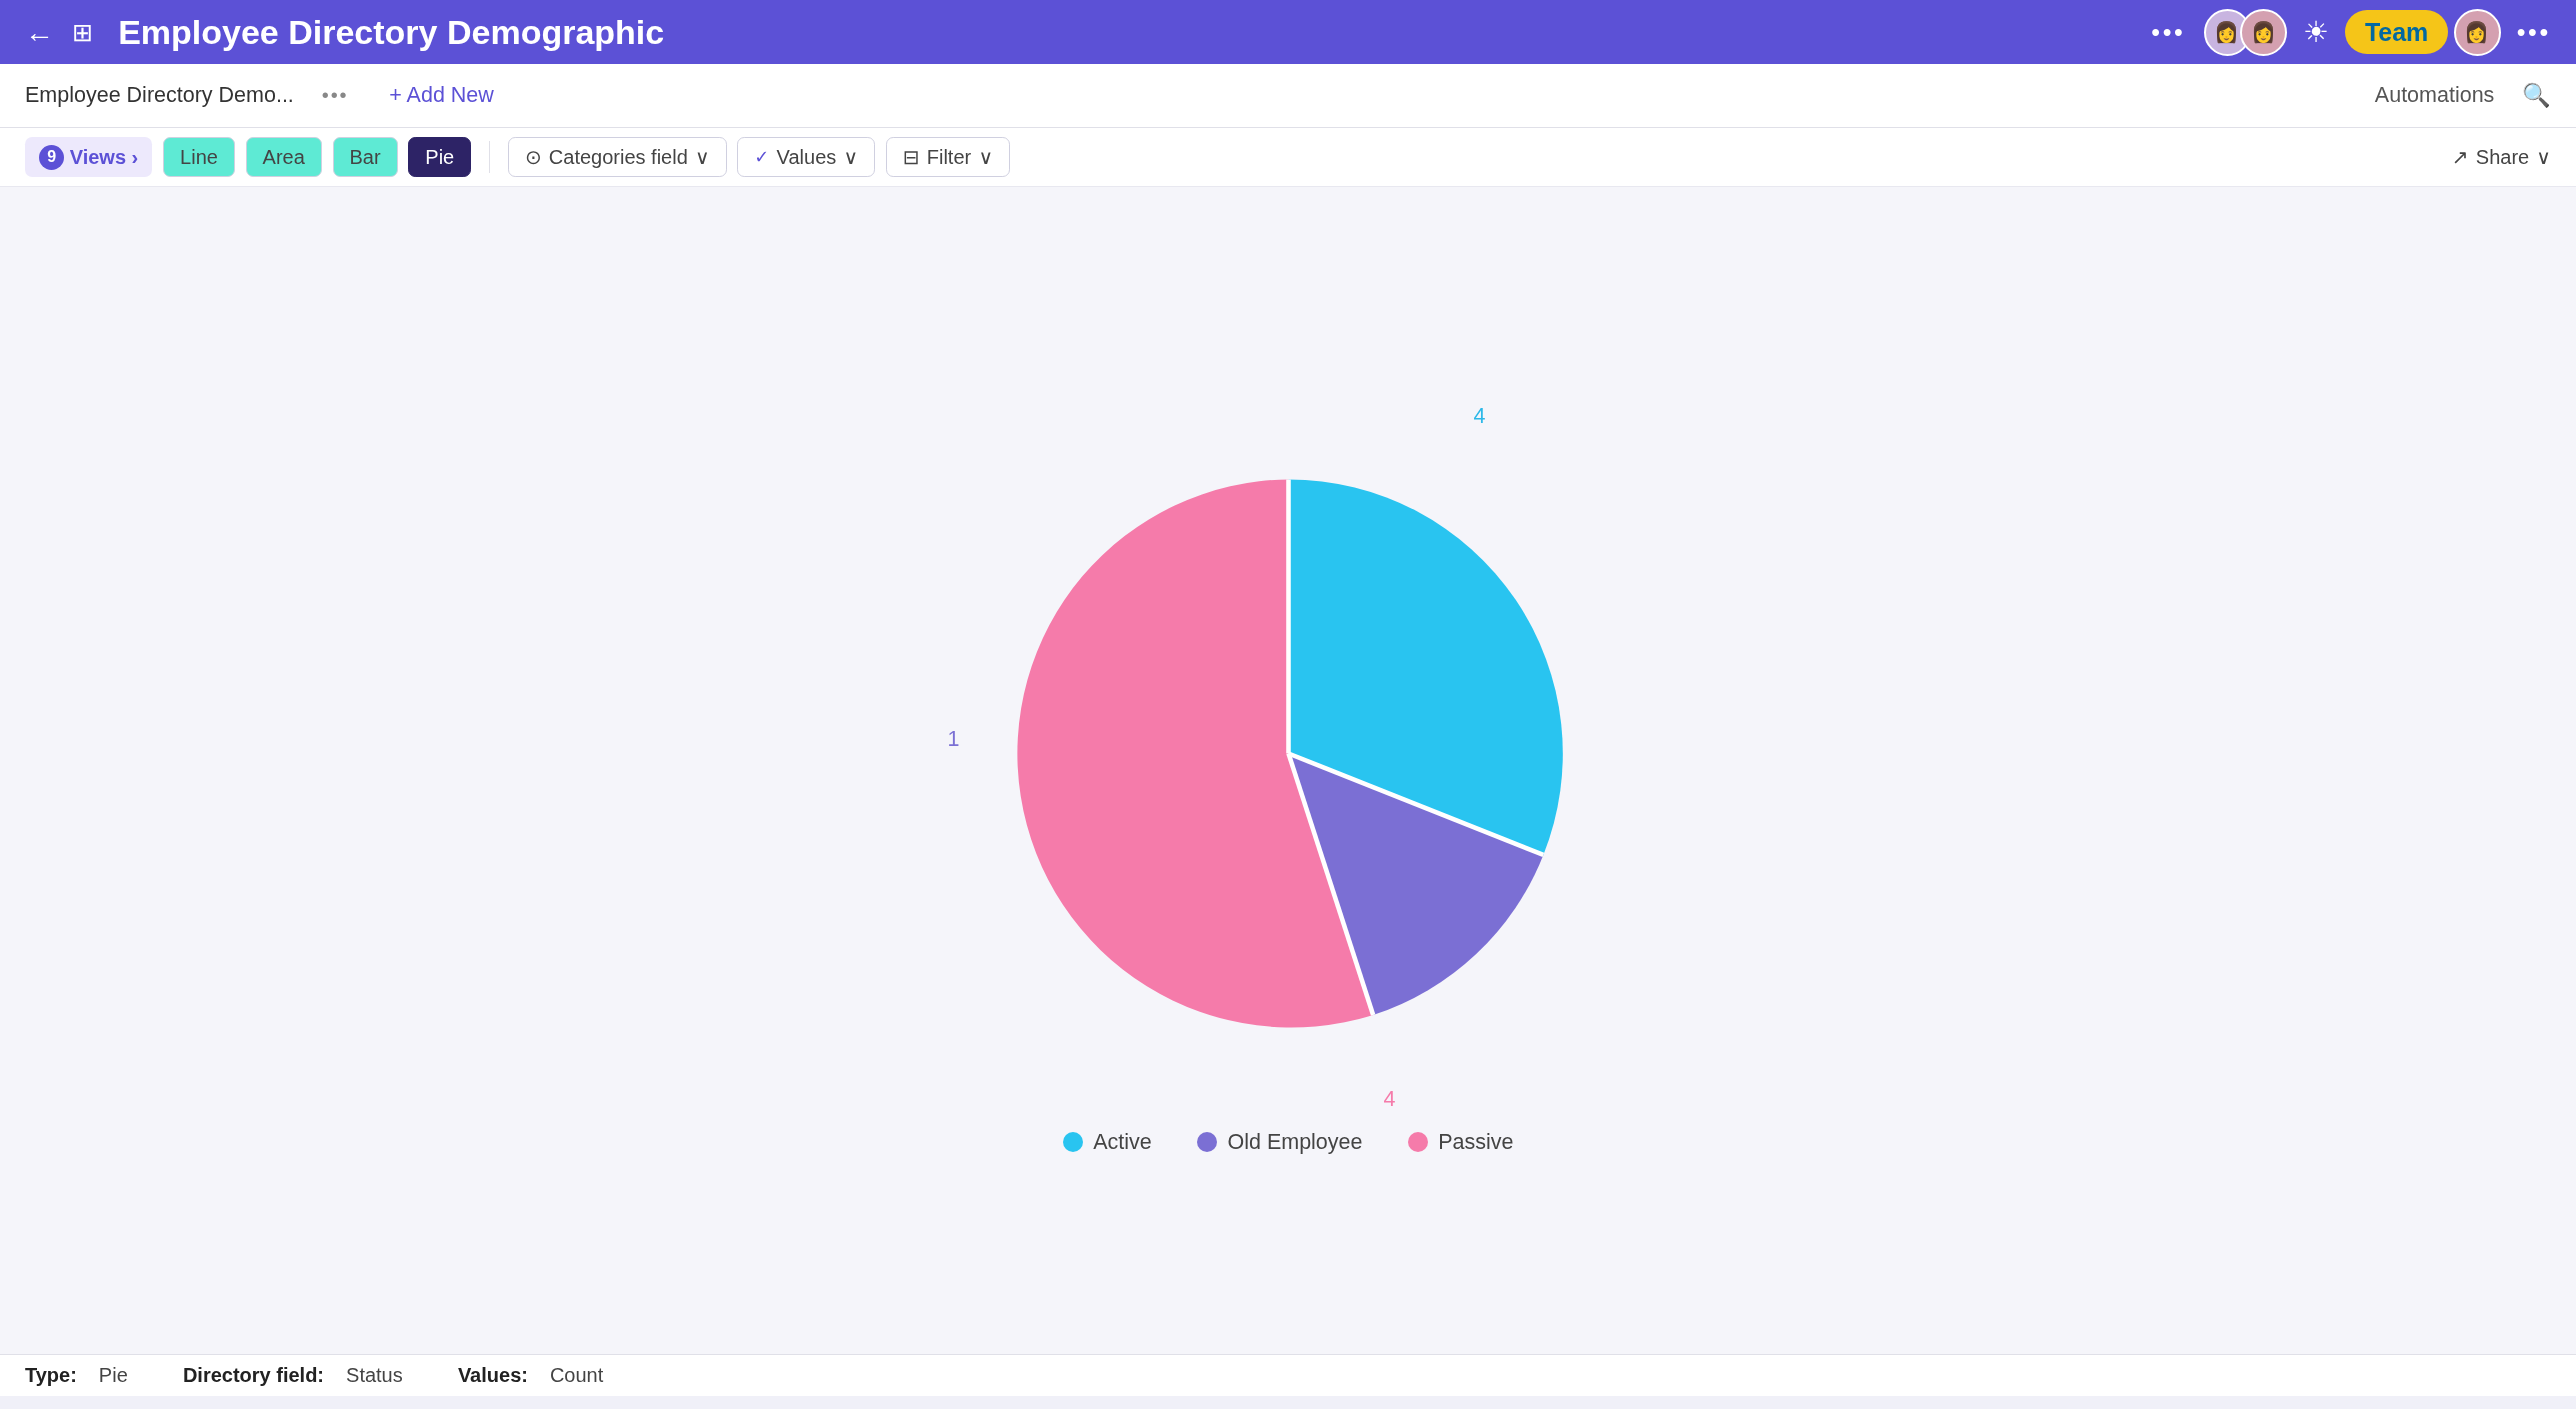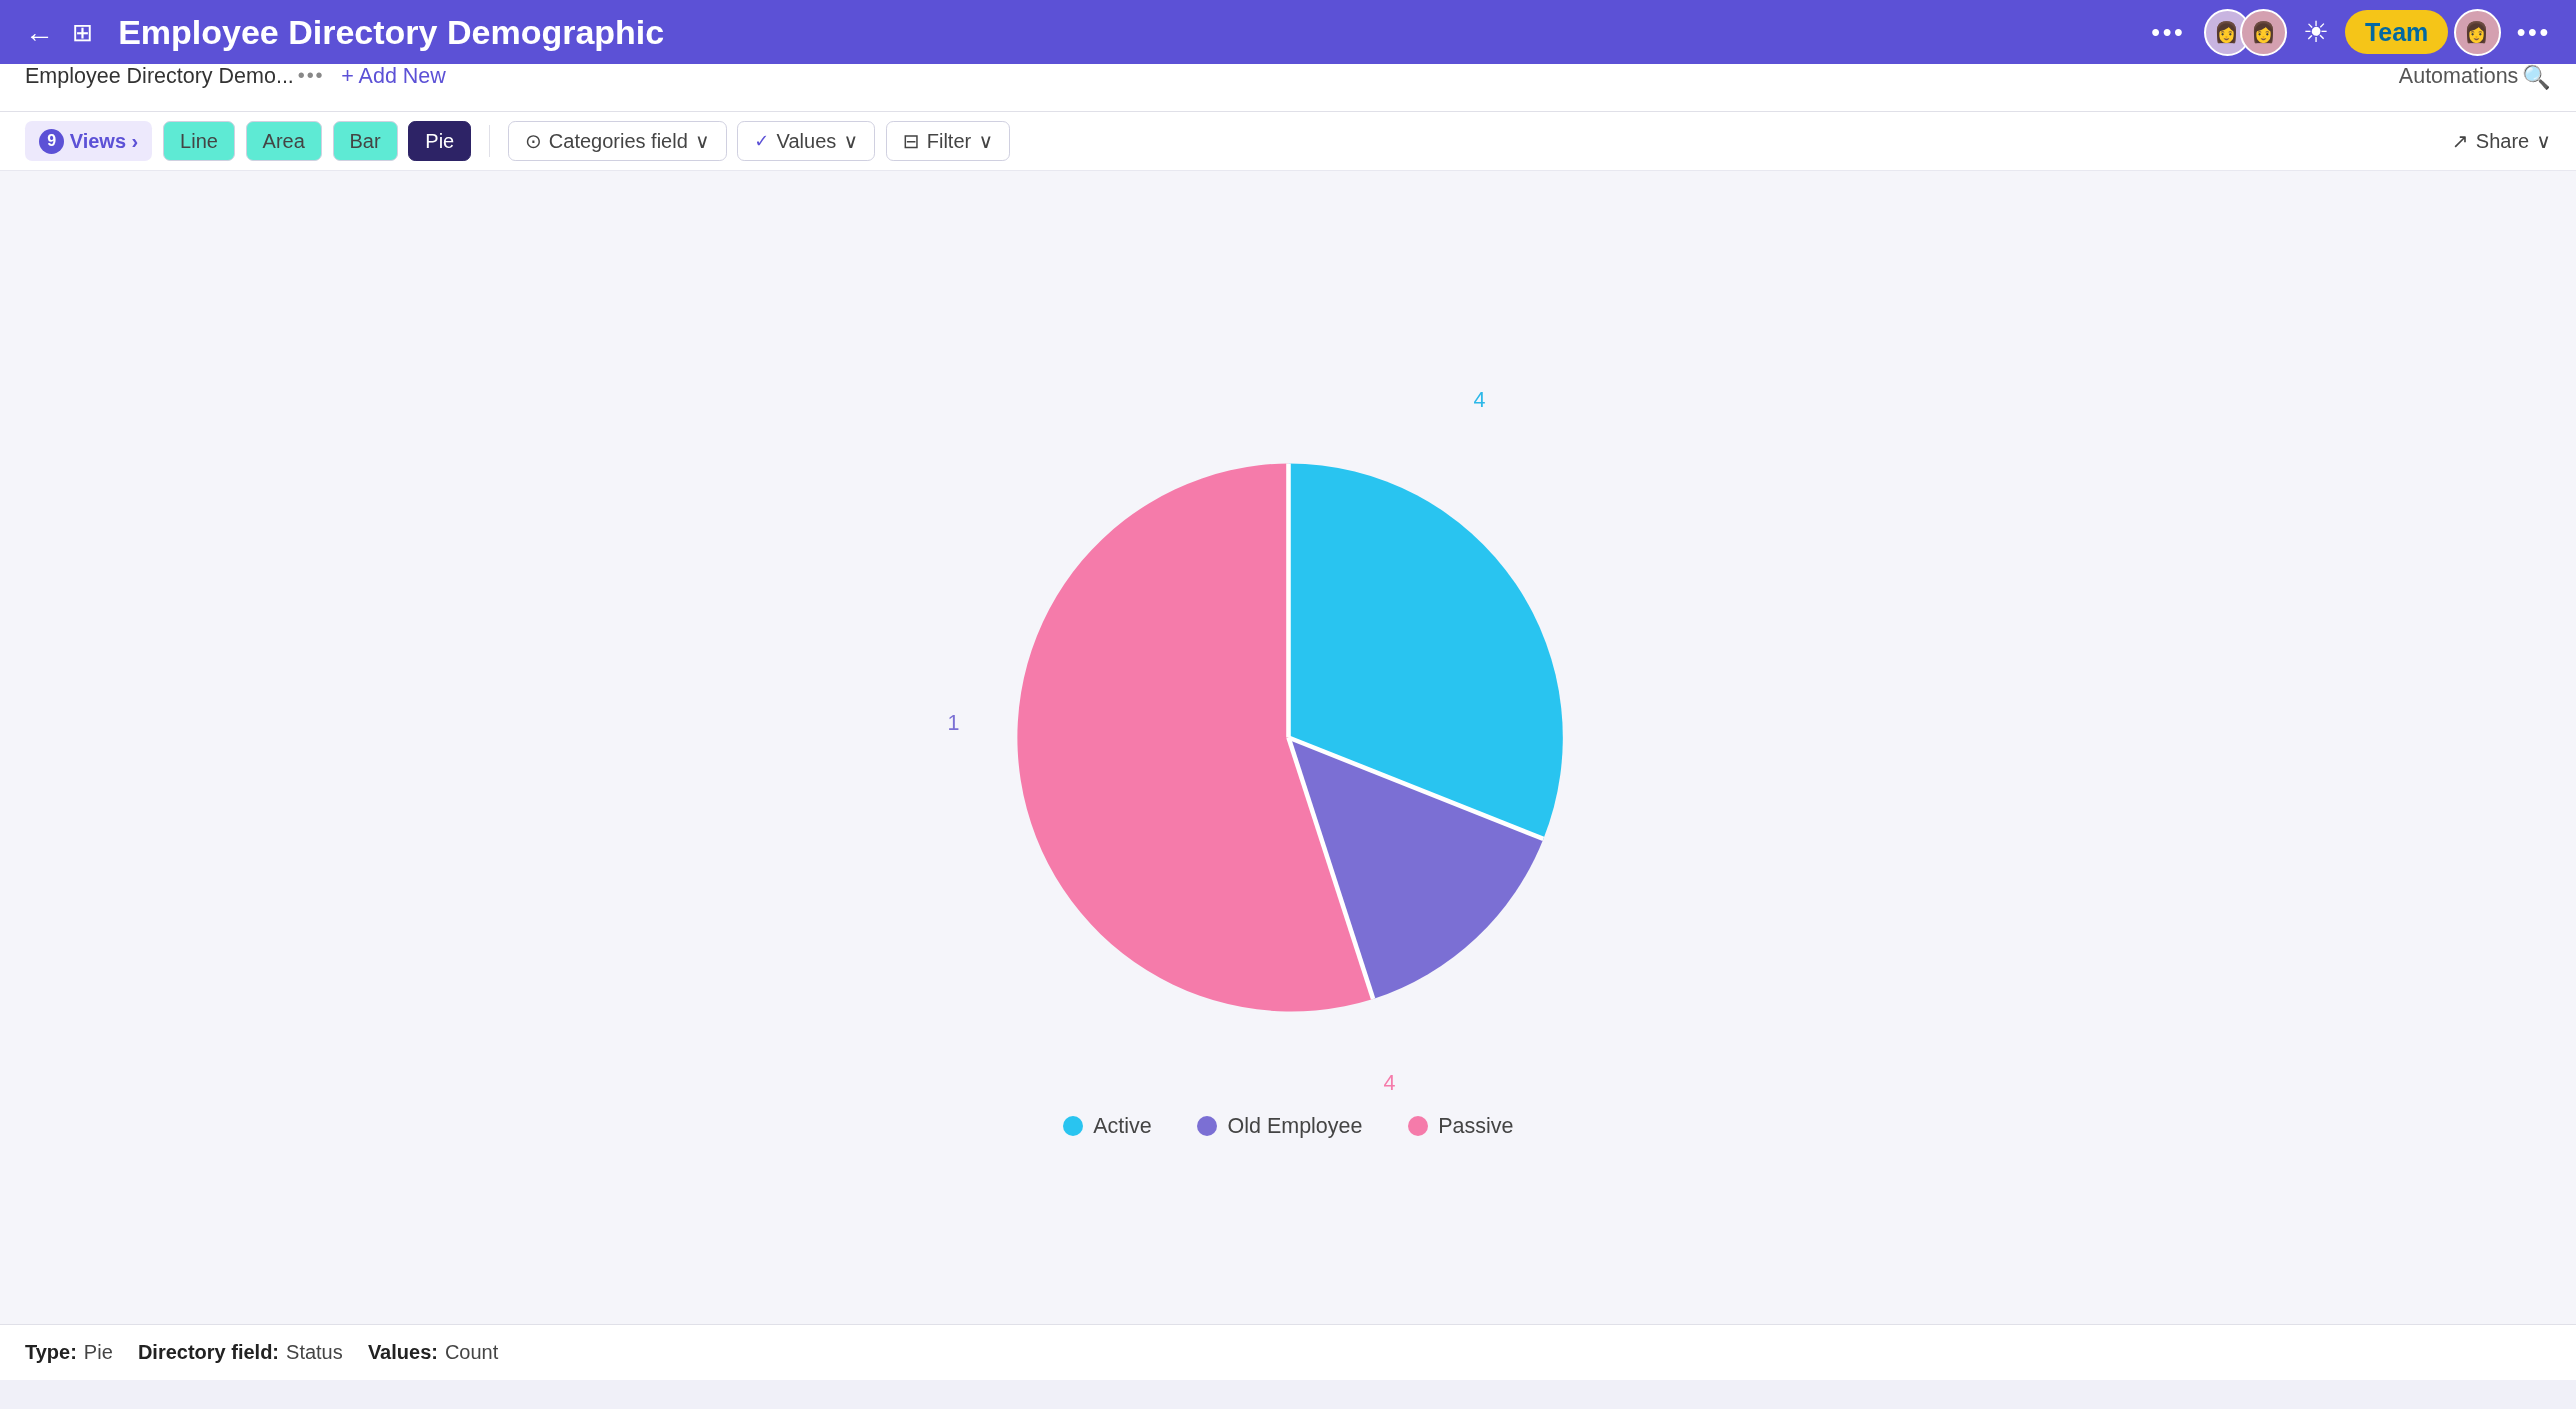--- a/index.html
+++ b/index.html
@@ -75,26 +75,26 @@
     }
     .header-menu-dots {
       color: white;
       font-size: 25px;
       letter-spacing: 2.7px;
     }
 
     
     .subheader {
       background: white;
-      height: 48px;
-      display: flex;
-      align-items: flex-start;
+      height: 64px;
+      display: flex;
+      align-items: center;
       padding: 0 25px;
       border-bottom: 0.9px solid #e0e0e8;
-      gap: 4px;
+      gap: 28px;
     }
     .tab-name {
       font-size: 21.5px;
       color: #333;
       font-weight: 500;
     }
     .subheader-dots {
       color: #888;
       font-size: 20px;
       letter-spacing: 1.8px;
@@ -272,27 +272,27 @@
     }
 
     
     .footer-info {
       position: absolute;
       bottom: 0;
       left: 0;
       right: 0;
       background: white;
       border-top: 0.9px solid #e0e0e8;
-      height: 56px;
+      height: 42px;
       display: flex;
       align-items: center;
       padding: 0 25px;
       font-size: 20px;
       color: #444;
-      gap: 7px;
+      gap: 22px;
     }
     .footer-info strong { font-weight: 700; color: #222; }
   </style>
 </head>
 <body>
 
 <div class="header">
   <span class="header-back">←</span>
   <span class="header-icon">⊞</span>
   <span class="header-title">Employee Directory Demographic</span>

